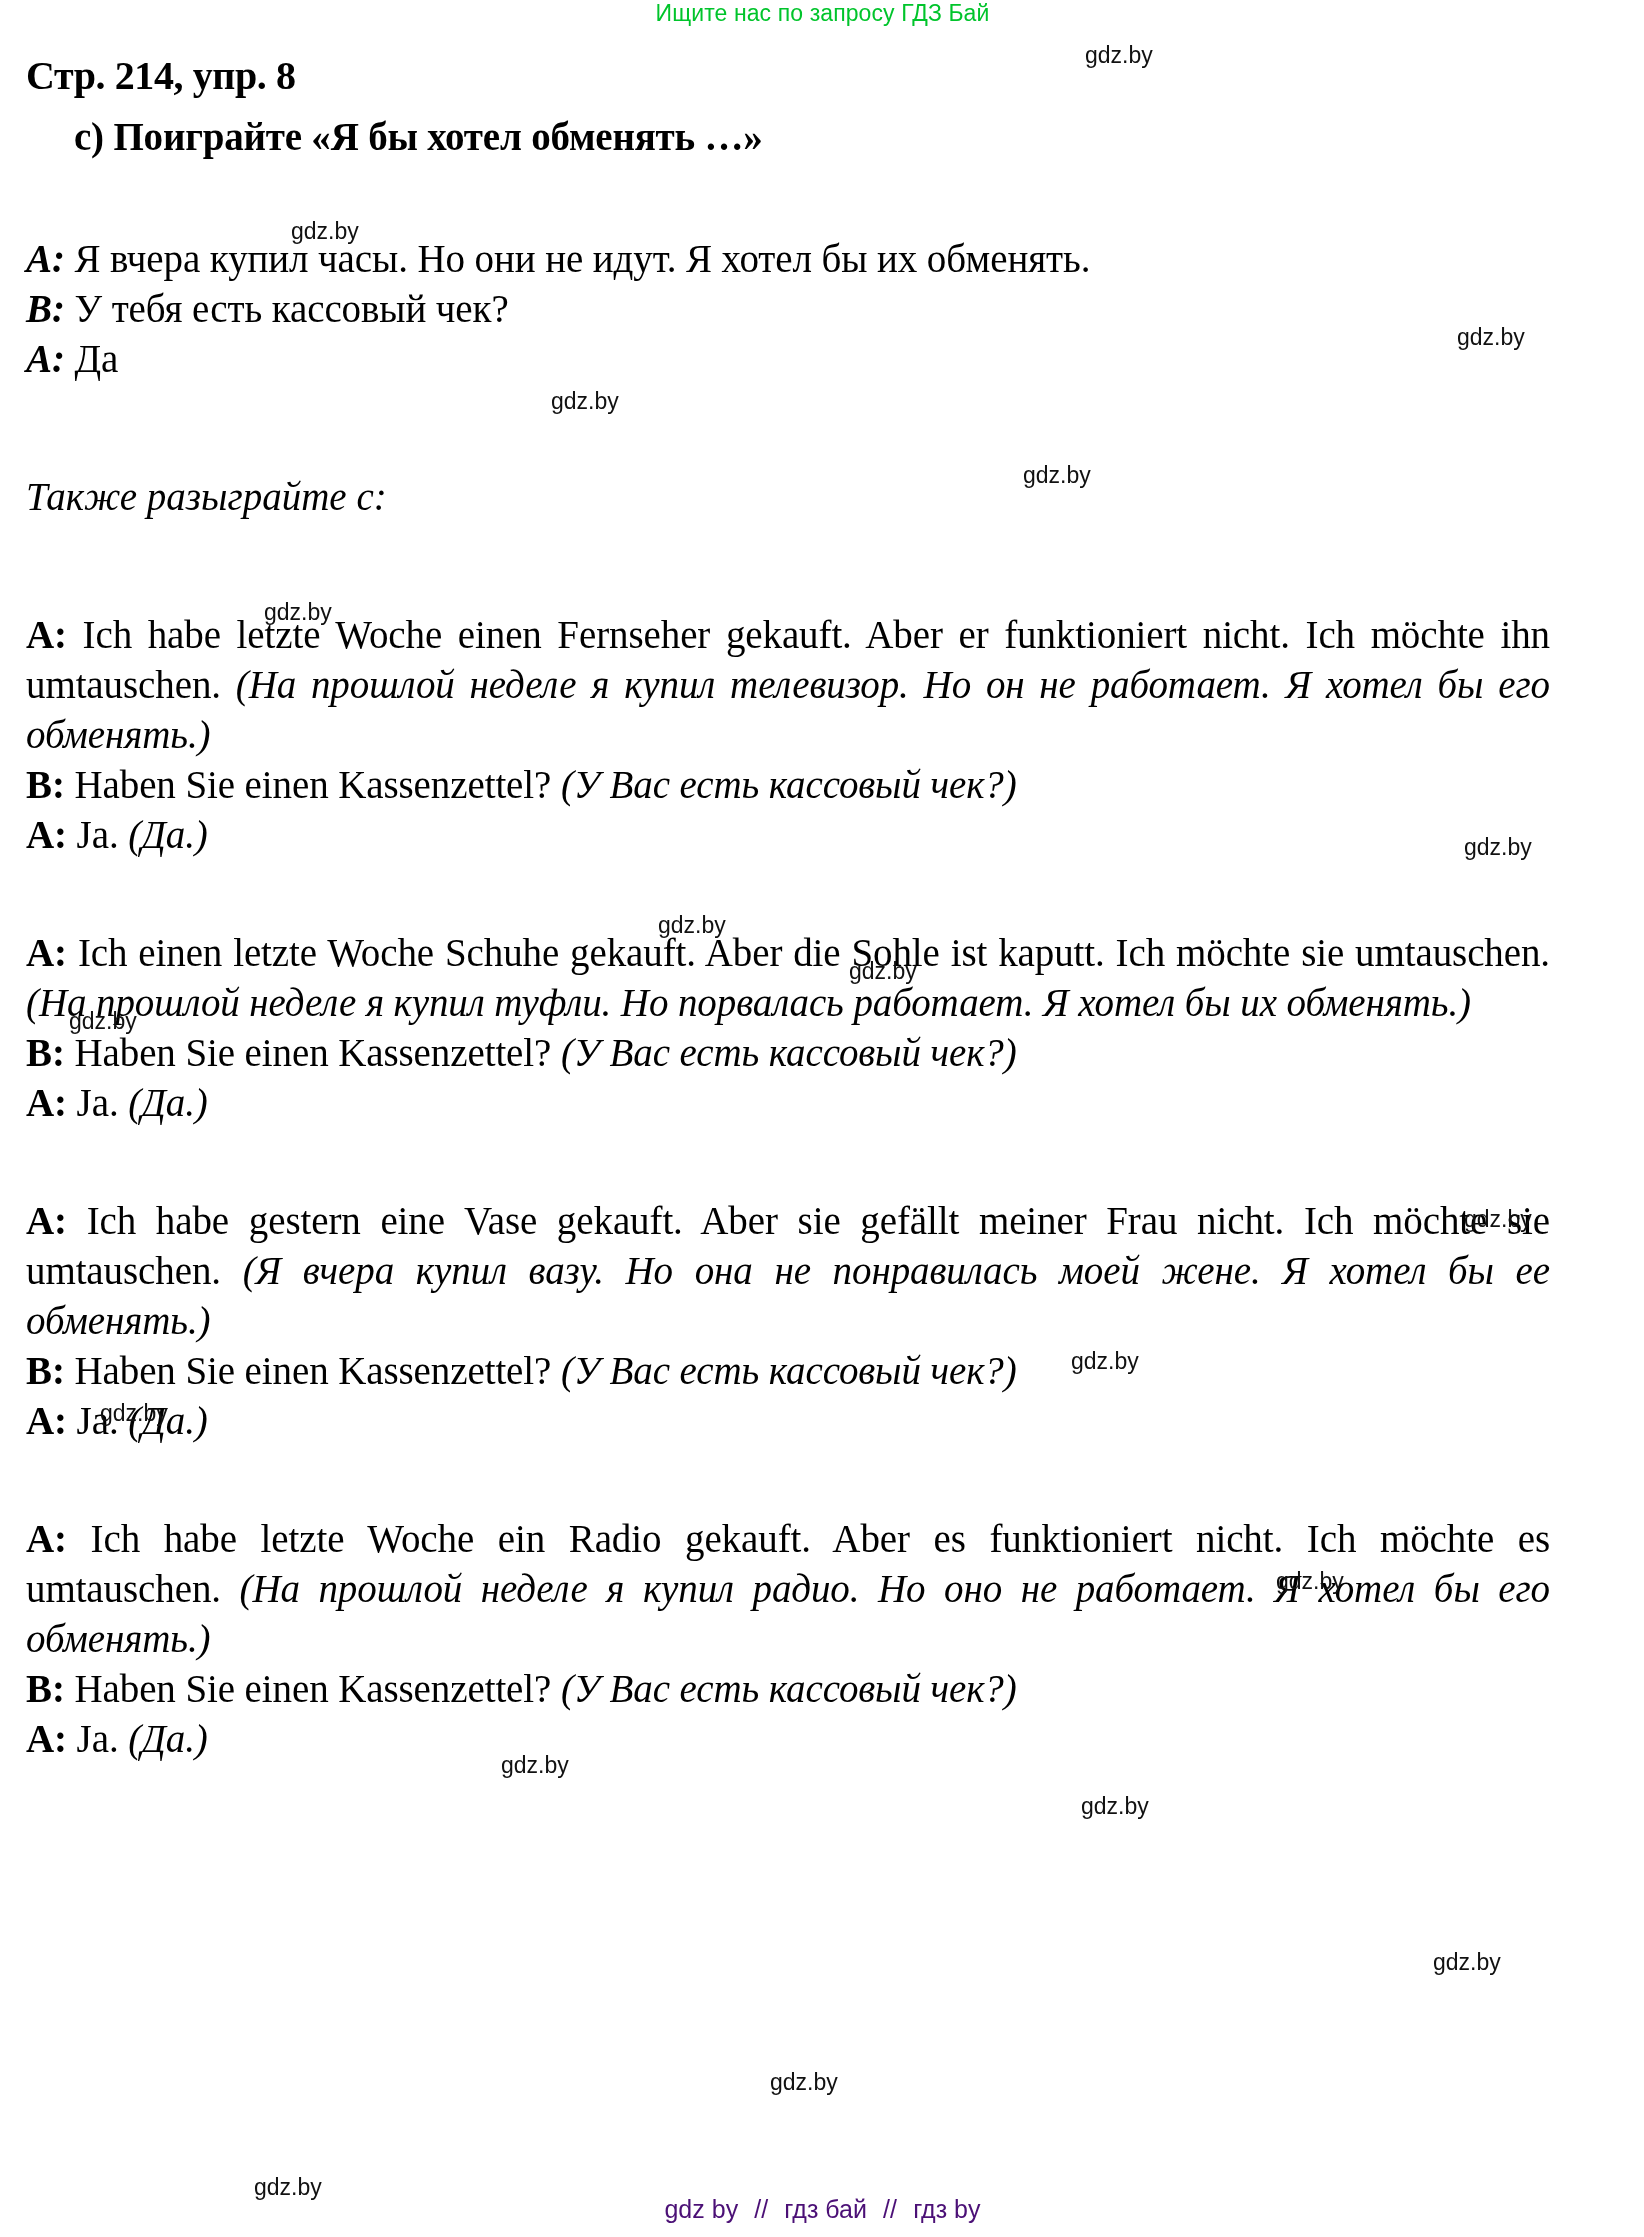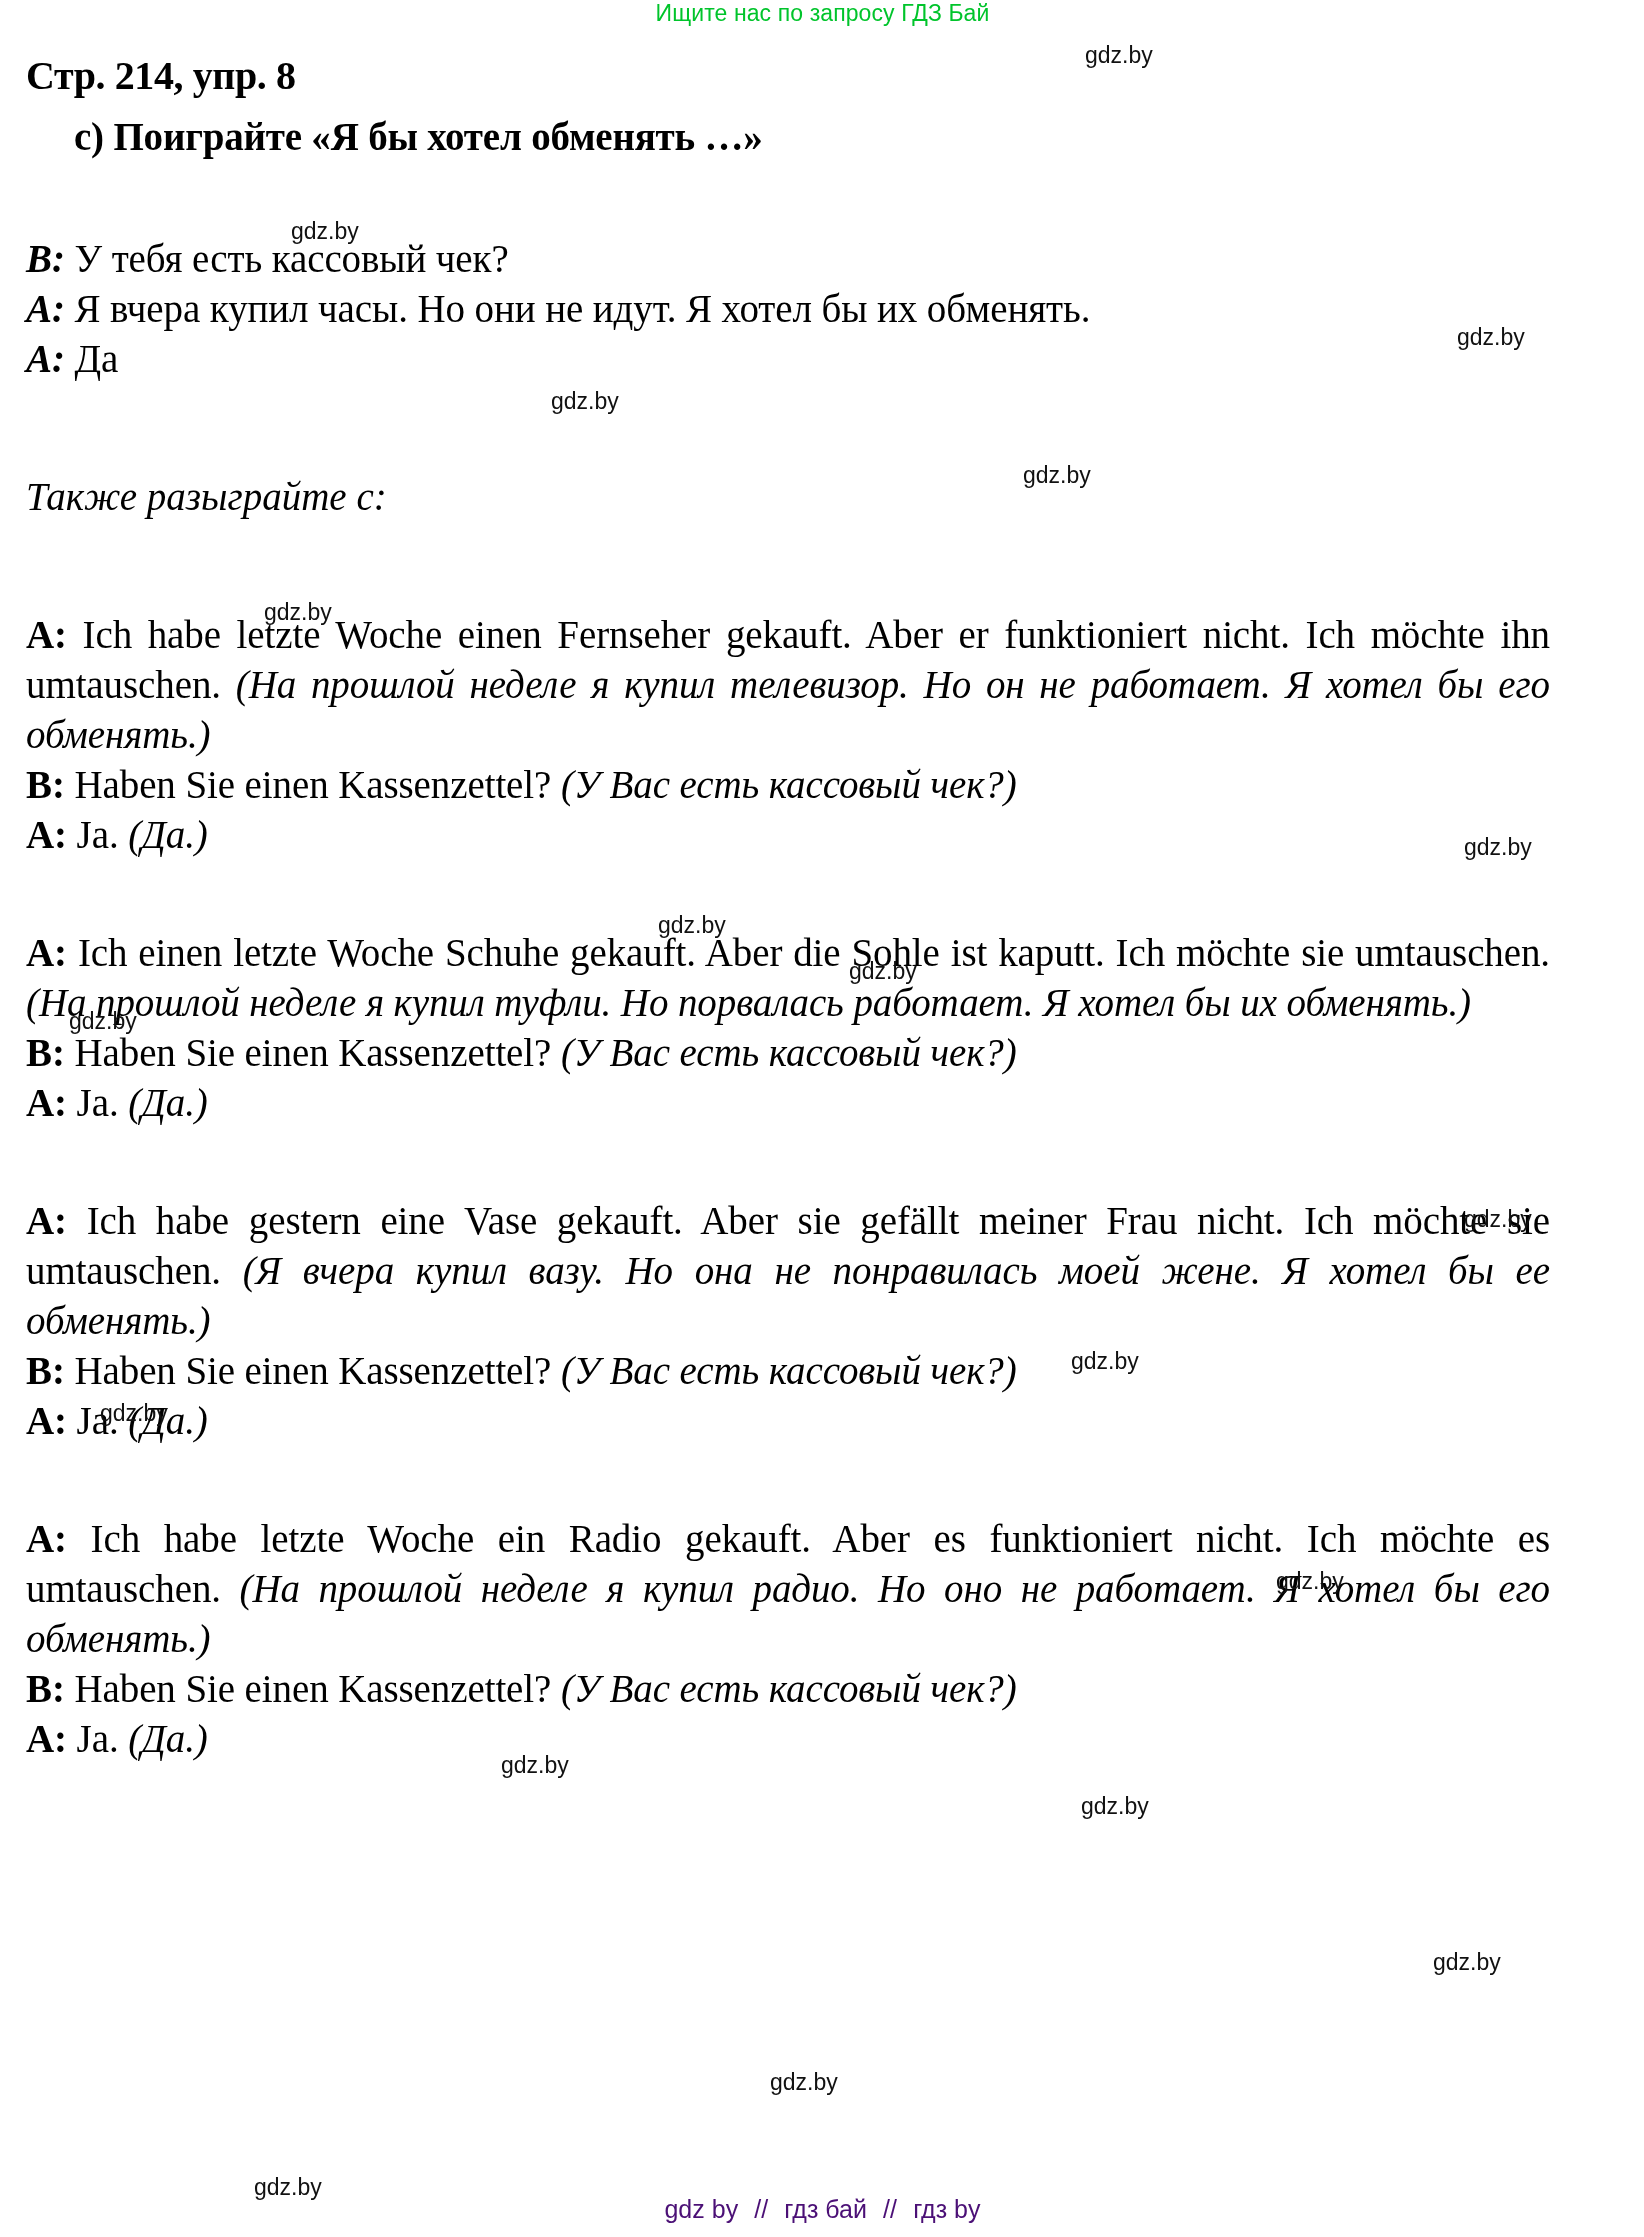--- a/index.html
+++ b/index.html
@@ -133,26 +133,26 @@
   <div class="promo-bar" style="color: rgb(0, 196, 43);">Ищите нас по запросу ГДЗ Бай</div>
 
   <div class="content">
 
     <h1 class="title">Стр. 214, упр. 8</h1>
 
     <h2 class="subtitle">c)  Поиграйте «Я бы хотел обменять …»</h2>
 
     <div>
       <p class="line">
+        <span class="spk-it">A:</span>
+        <span>Я вчера купил часы. Но они не идут. Я хотел бы их обменять.</span>
+      </p>
+      <p class="line">
         <span class="spk-it">B:</span>
         <span>У тебя есть кассовый чек?</span>
-      </p>
-      <p class="line">
-        <span class="spk-it">A:</span>
-        <span>Я вчера купил часы. Но они не идут. Я хотел бы их обменять.</span>
       </p>
       <p class="line">
         <span class="spk-it">A:</span>
         <span>Да</span>
       </p>
     </div>
 
     <div class="gap-xl"></div>
 
     <p class="lead-in"><span>Также разыграйте с:</span></p>

